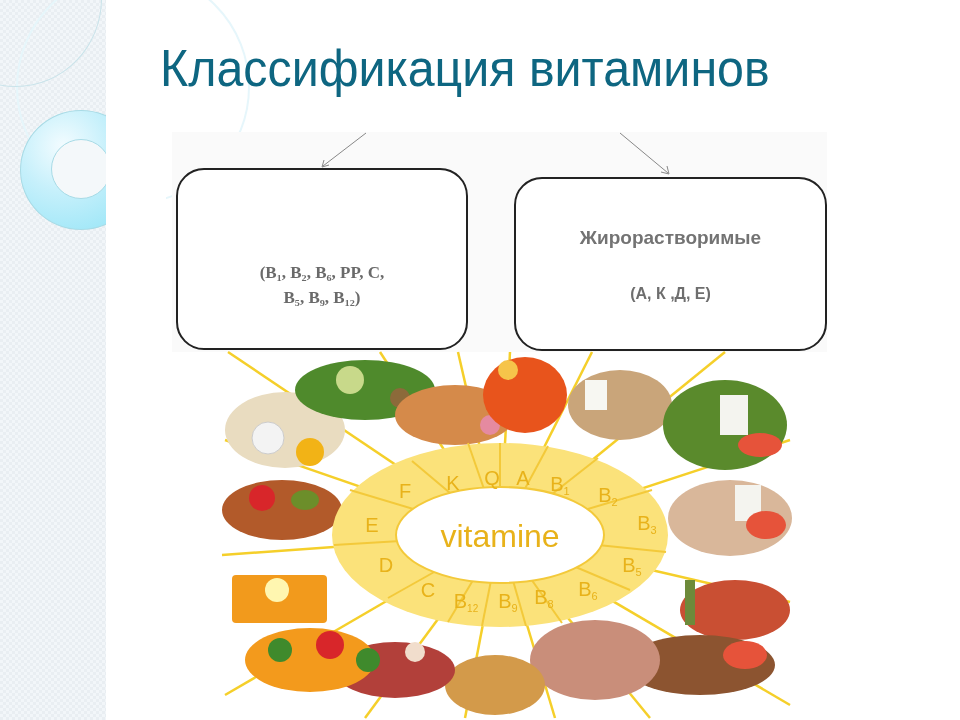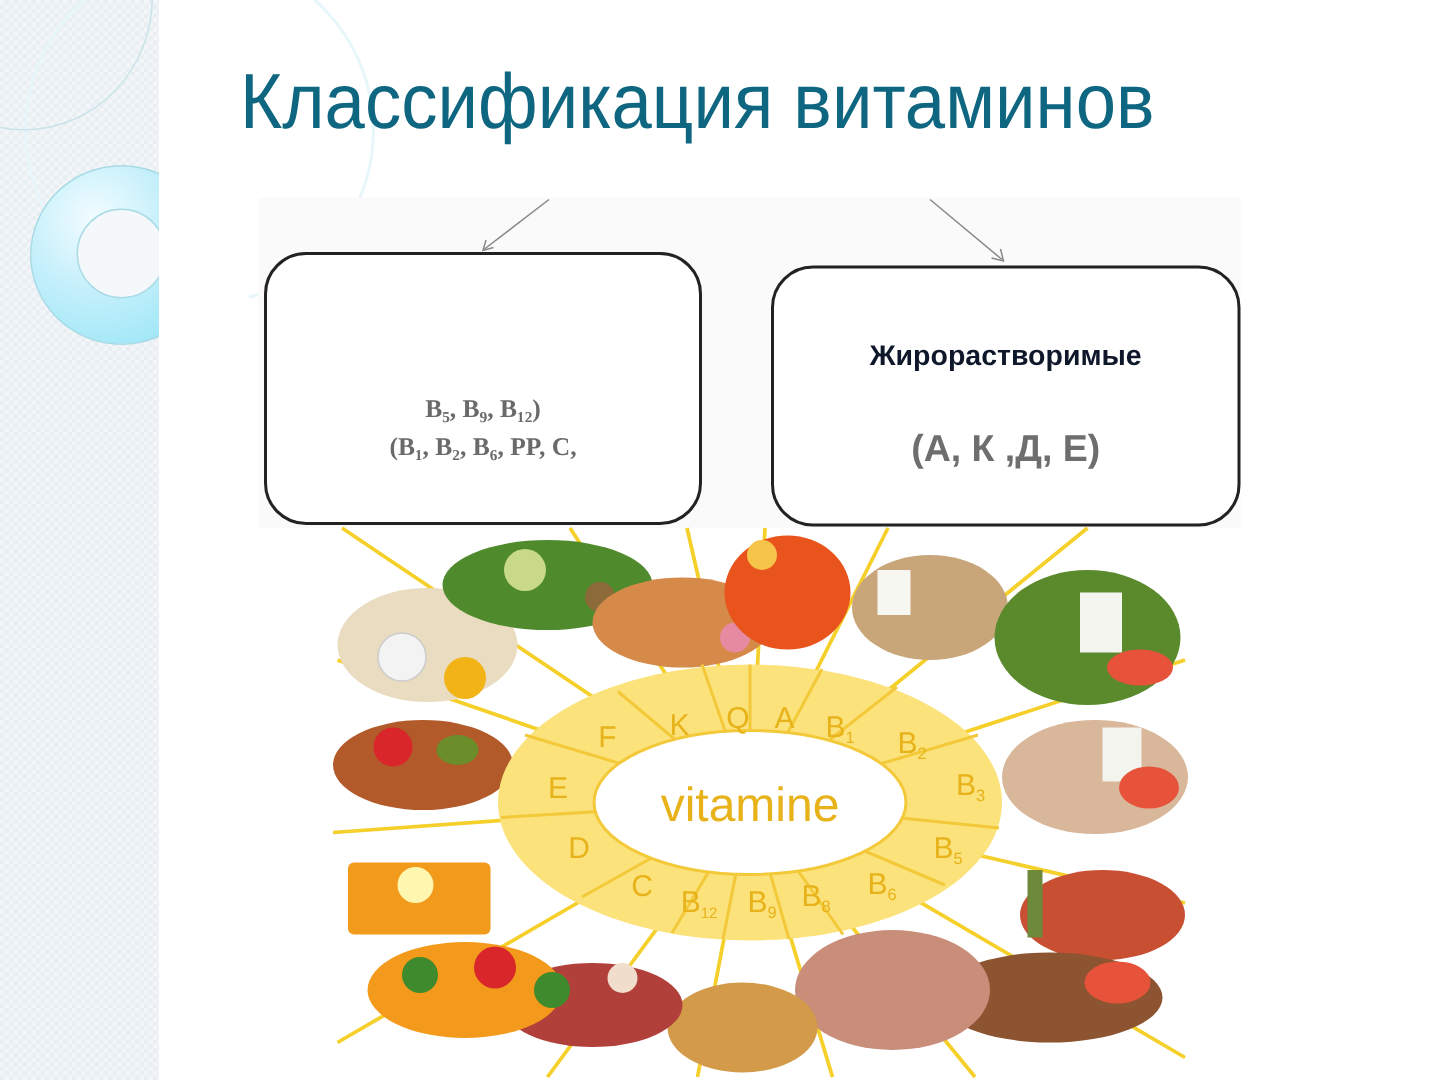--- a/index.html
+++ b/index.html
@@ -15,22 +15,22 @@
     background:radial-gradient(circle at 35% 30%,#f3fcff 0%,#c6f0fb 40%,#8ee3f6 100%);border:1px solid #a8dbe6;}
   .deco-donut-hole{position:absolute;left:30px;top:28px;width:58px;height:58px;border-radius:50%;background:#f4f8fa;border:1px solid #a8dbe6;}
   .deco-cut{position:absolute;left:106px;top:0;width:60px;height:720px;background:#fff;}
   .title{position:absolute;left:160px;top:38px;font-size:52px;color:#0e6681;letter-spacing:0px;white-space:nowrap;font-family:"Liberation Sans",sans-serif;transform:scaleX(0.93);transform-origin:left top;}
   .diagram-bg{position:absolute;left:172px;top:132px;width:655px;height:220px;background:#fafafa;}
   .box{position:absolute;background:#fff;border:2px solid #222;border-radius:28px;text-align:center;color:#666;}
   .box-water{left:176px;top:168px;width:288px;height:178px;}
   .box-fat{left:514px;top:177px;width:309px;height:170px;}
   .water-title{position:absolute;left:0;right:0;top:44px;font-family:"Liberation Serif",serif;font-weight:bold;font-size:15px;letter-spacing:1px;color:#6a6a6a;}
   .water-list{position:absolute;left:0;right:0;top:90px;font-family:"Liberation Serif",serif;font-weight:bold;font-size:17px;line-height:25px;color:#6a6a6a;}
-  .fat-title{position:absolute;left:0;right:0;top:48px;font-size:19px;font-weight:bold;color:#0f172a;}
-  .fat-list{position:absolute;left:0;right:0;top:106px;font-size:25px;font-weight:bold;color:#6e6e6e;text-align:center;}
+  .fat-title{position:absolute;left:0;right:0;top:48px;font-size:19px;font-weight:bold;color:#737373;}
+  .fat-list{position:absolute;left:0;right:0;top:106px;font-size:16px;font-weight:bold;color:#6e6e6e;text-align:center;}
   .arrow{position:absolute;}
   .wheel{position:absolute;left:200px;top:340px;width:600px;height:380px;}
   .ring-label{font-family:"Liberation Sans",sans-serif;fill:#e8b21a;}
 </style>
 </head>
 <body>
 
 <div class="left-strip"></div>
 <div class="deco-ring-outer"></div>
 <div class="deco-ring-big"></div>
@@ -47,22 +47,22 @@
   <line x1="56" y1="5" x2="13" y2="38" stroke="#888" stroke-width="1"></line>
   <polyline points="14,32 12,39 19,37" fill="none" stroke="#888" stroke-width="1"></polyline>
 </svg>
 <svg class="arrow" style="left:615px;top:128px" width="60" height="52">
   <line x1="5" y1="5" x2="53" y2="45" stroke="#888" stroke-width="1"></line>
   <polyline points="46,44 54,46 52,38" fill="none" stroke="#888" stroke-width="1"></polyline>
 </svg>
 
 <div class="box box-water">
   <div class="water-list">
+    <div>(B₁, B₂, B₆, PP, C,</div>
     <div>B₅, B₉, B₁₂)</div>
-    <div>(B₁, B₂, B₆, PP, C,</div>
   </div>
 </div>
 
 <div class="box box-fat">
   <div class="fat-title">Жирорастворимые</div>
   <div class="fat-list">(А, К ,Д, Е)</div>
 </div>
 
 <svg class="wheel" width="600" height="380" viewBox="0 0 600 380">
 

